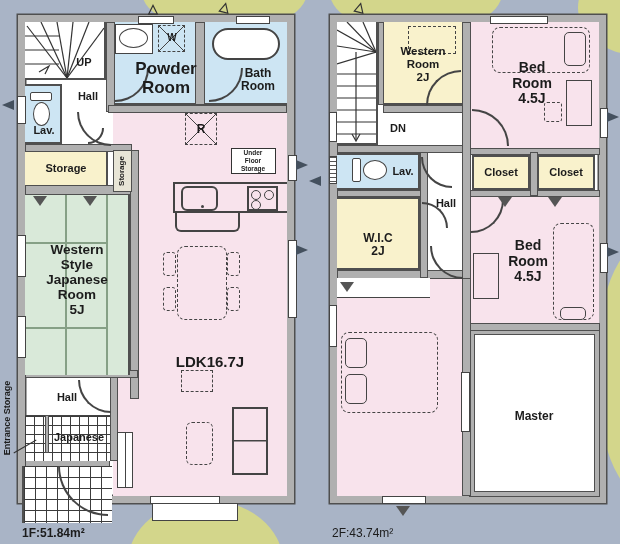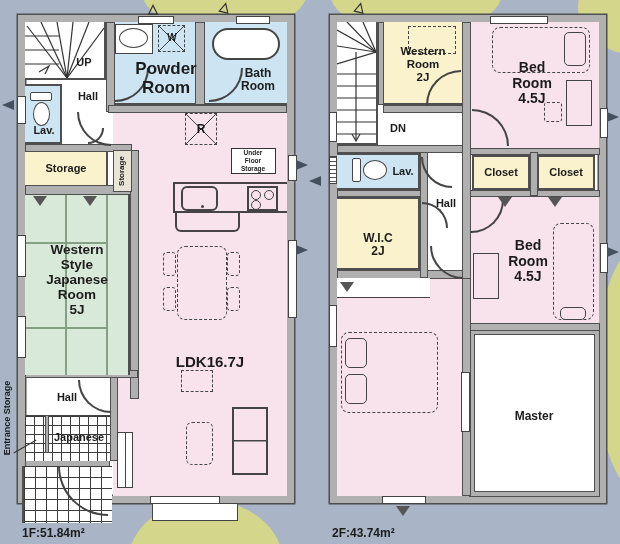--- a/index.html
+++ b/index.html
@@ -298,15 +298,15 @@
   <div class="flag-r" style="left:296px;top:245px"></div>
   <div class="flag-l" style="left:309px;top:176px"></div>
   <div class="flag-r" style="left:607px;top:112px"></div>
   <div class="flag-r" style="left:607px;top:247px"></div>
   <div class="tri-down" style="left:396px;top:506px"></div>
 
   <div class="lbl" style="left:7px;top:418px;font-size:9px;transform:translate(-50%,-50%) rotate(-90deg);white-space:nowrap">Entrance Storage</div>
   <div style="position:absolute;left:12px;top:446px;width:26px;height:0;border-top:1.5px solid #333;transform:rotate(-30deg);z-index:6"></div>
 
   <div style="position:absolute;left:22px;top:526px;font-size:12px;font-weight:bold;color:#1c1c1c;z-index:6">1F:51.84m²</div>
-  <div style="position:absolute;left:332px;top:526px;font-size:12px;font-weight:bold;color:#1c1c1c;z-index:6">2F:43.74m²</div>
+  <div style="position:absolute;left:332px;top:526px;font-size:12px;font-weight:normal;color:#1c1c1c;z-index:6">2F:43.74m²</div>
 
 </div>
 
 </body></html>

